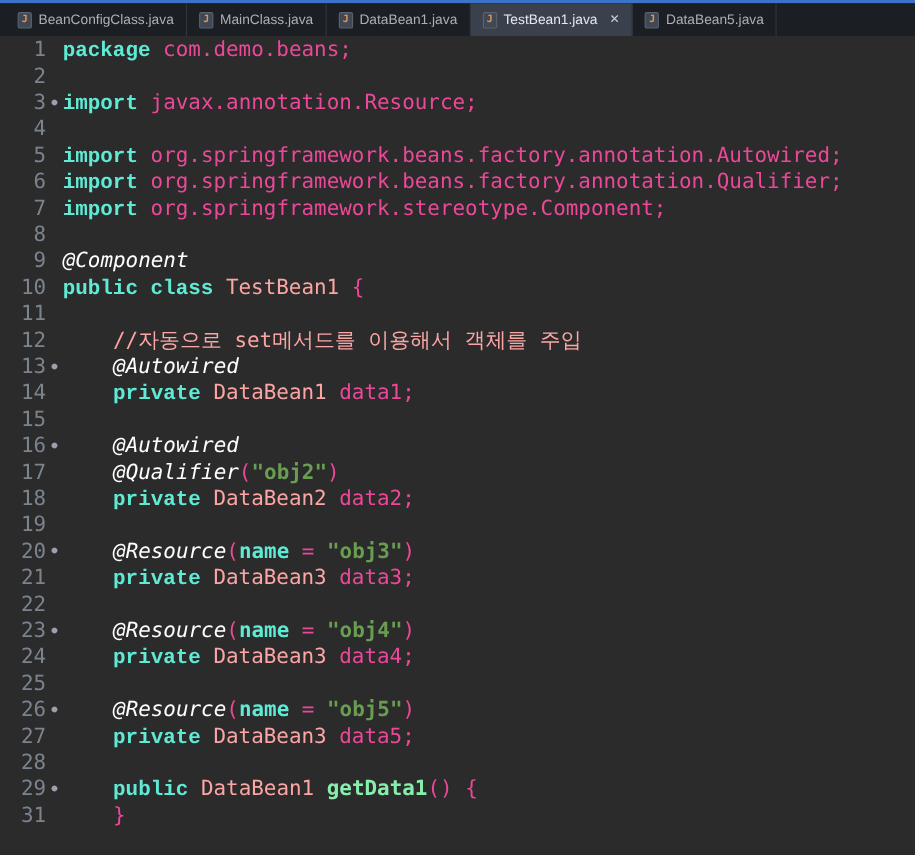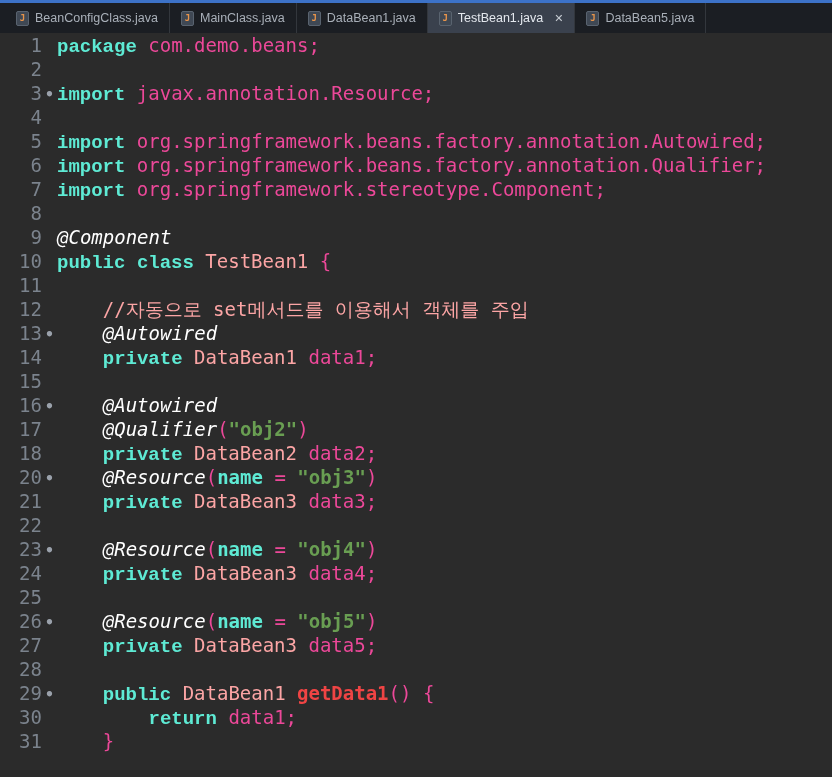--- a/index.html
+++ b/index.html
@@ -36,21 +36,21 @@
   .lmark { width:15px; flex:none; text-align:center; color:#9AA1AB; font-size:9px; line-height:24px; }
   .code  { flex:1; white-space:pre; color:#C8CFD8; }
 
   .tk-k { color:#5eead4; font-weight:bold;font-family:Liberation Mono, monospace; }
   .tk-p { color:#ec4899; }
   .tk-t { color:#fca5a5; font-weight:normal; }
   .tk-s { color:#699E52; font-weight:bold; }
   .tk-n { color:#5eead4; font-weight:bold; }
   .tk-a { color:#ffffff; font-style:italic; }
   .tk-c { color:#fca5a5; }
-  .tk-m { color:#ef4444; font-weight:bold; }
+  .tk-m { color:#86efac; font-weight:bold; }
 </style>
 </head>
 <body>
 
 <div class="app">
   <div class="accent-top"></div>
   <div class="tab-bar">
       <div class="tab">
         <span class="file-icon">J</span>
         <span class="tab-label">BeanConfigClass.java</span>
@@ -158,20 +158,25 @@
         <span class="lnum">17</span>
         <span class="lmark"></span>
         <span class="code"><span class="tk-p">    </span><span class="tk-a">@Qualifier</span><span class="tk-p">(</span><span class="tk-s">"obj2"</span><span class="tk-p">)</span></span>
       </div>
       <div class="line">
         <span class="lnum">18</span>
         <span class="lmark"></span>
         <span class="code"><span class="tk-p">    </span><span class="tk-k">private</span><span class="tk-p"> </span><span class="tk-t">DataBean2</span><span class="tk-p"> data2;</span></span>
       </div>
       <div class="line">
+        <span class="lnum">19</span>
+        <span class="lmark"></span>
+        <span class="code"></span>
+      </div>
+      <div class="line">
         <span class="lnum">20</span>
         <span class="lmark">●</span>
         <span class="code"><span class="tk-p">    </span><span class="tk-a">@Resource</span><span class="tk-p">(</span><span class="tk-n">name</span><span class="tk-p"> = </span><span class="tk-s">"obj3"</span><span class="tk-p">)</span></span>
       </div>
       <div class="line">
         <span class="lnum">21</span>
         <span class="lmark"></span>
         <span class="code"><span class="tk-p">    </span><span class="tk-k">private</span><span class="tk-p"> </span><span class="tk-t">DataBean3</span><span class="tk-p"> data3;</span></span>
       </div>
       <div class="line">
@@ -206,25 +211,20 @@
       </div>
       <div class="line">
         <span class="lnum">28</span>
         <span class="lmark"></span>
         <span class="code"></span>
       </div>
       <div class="line">
         <span class="lnum">29</span>
         <span class="lmark">●</span>
         <span class="code"><span class="tk-p">    </span><span class="tk-k">public</span><span class="tk-p"> </span><span class="tk-t">DataBean1</span><span class="tk-p"> </span><span class="tk-m">getData1</span><span class="tk-p">() {</span></span>
-      </div>
-      <div class="line">
-        <span class="lnum">30</span>
-        <span class="lmark"></span>
-        <span class="code"><span class="tk-p">        </span><span class="tk-k">return</span><span class="tk-p"> data1;</span></span>
       </div>
       <div class="line">
         <span class="lnum">31</span>
         <span class="lmark"></span>
         <span class="code"><span class="tk-p">    }</span></span>
       </div>
     </div>
 </div>
 
 </body></html>

